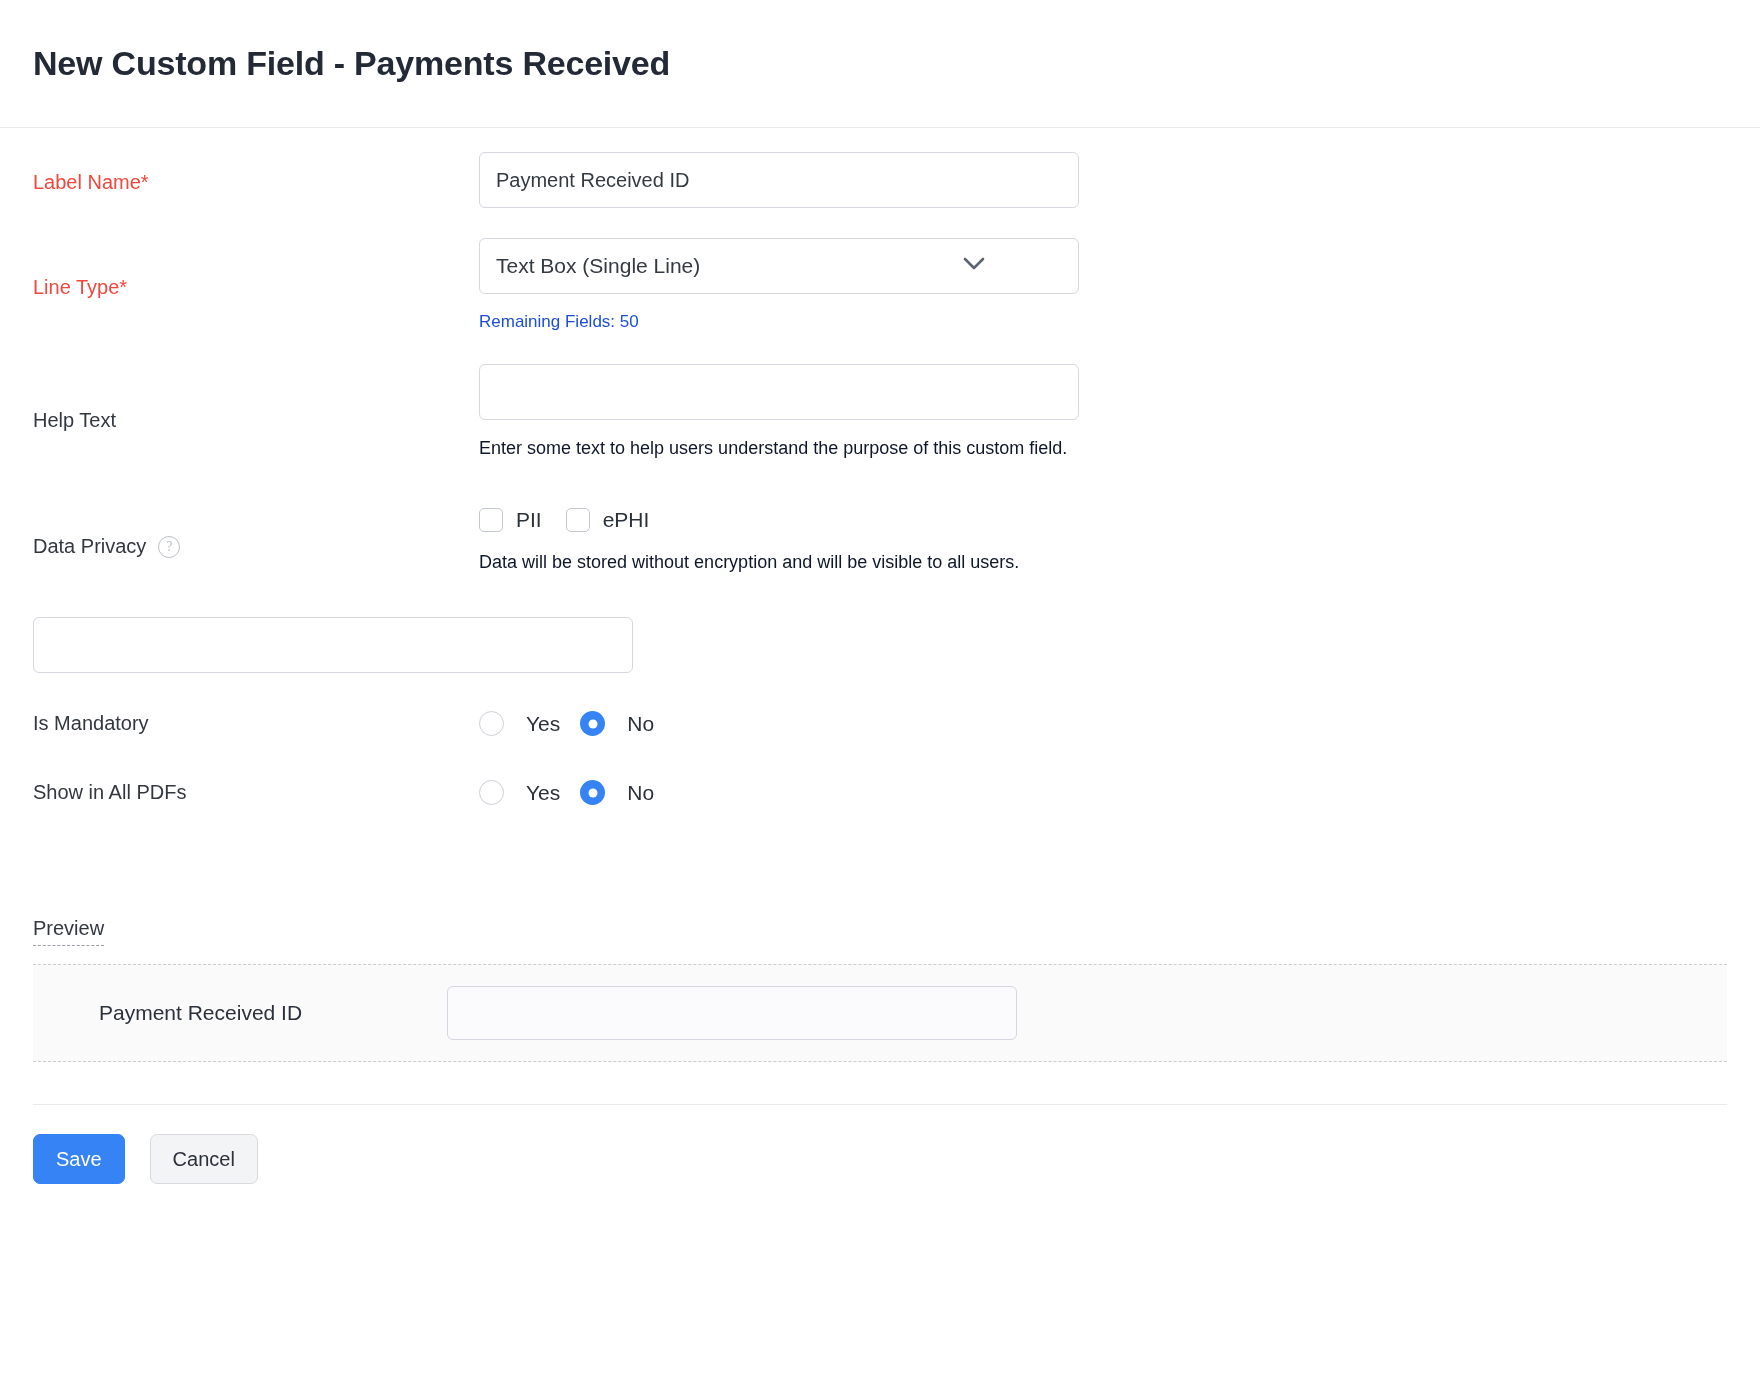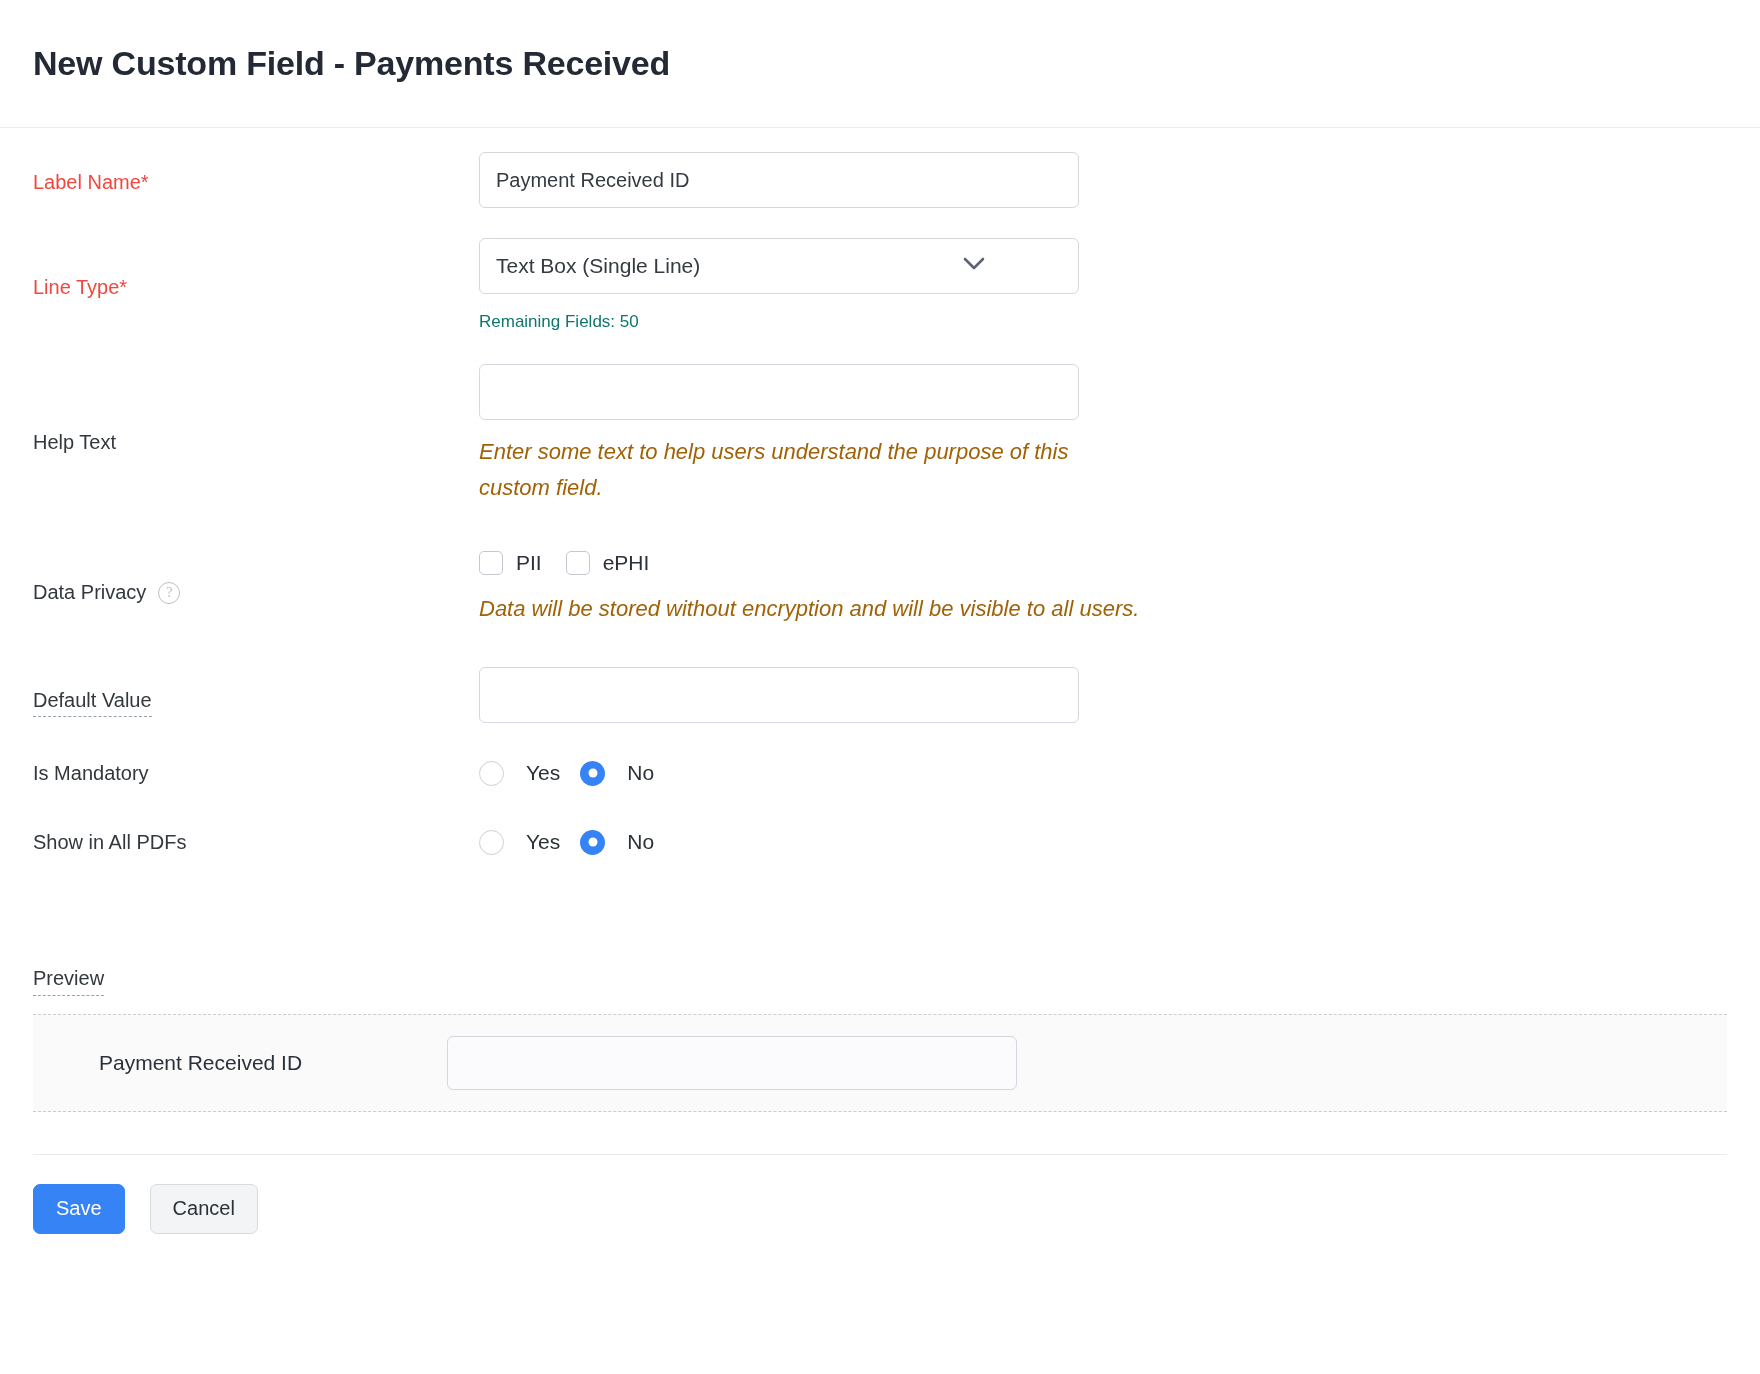--- a/index.html
+++ b/index.html
@@ -100,30 +100,29 @@
   }
   .help-icon.light {
     border-color: #bcc0c7;
     color: #bcc0c7;
     width: 22px; height: 22px;
     font-size: 14px;
     border-width: 1.4px;
   }
 
   .hint {
-    font-size: 22px;
-    color: #a16207;
+    font-size: 18px;
+    color: #0f172a;
     line-height: 1.65;
     max-width: 600px;
-    font-style: italic;
   }
   .hint.wide { max-width: 1000px; }
   .small-note {
     font-size: 17px;
-    color: #0f766e;
+    color: #1d4ed8;
   }
 
   
   .check-group { display: flex; align-items: center; gap: 24px; }
   .check-item { display: flex; align-items: center; gap: 13px; }
   .checkbox {
     width: 24px; height: 24px;
     border: 1.6px solid #c4c8cf;
     border-radius: 5px;
     background: #fff;
@@ -278,23 +277,20 @@
           <label class="check-item">
             <span class="checkbox"></span>
             <span class="check-label">ePHI</span>
           </label>
         </div>
         <div class="hint wide" style="margin-top:16px;">Data will be stored without encryption and will be visible to all users.</div>
       </div>
     </div>
 
     <div class="row" style="padding-top:40px;">
-      <div class="label-cell" style="padding-top:12px;">
-        <span class="label-dashed">Default Value</span>
-      </div>
       <div class="row-field">
         <input class="text-input" type="text" value="" style="">
       </div>
     </div>
 
     <div class="row" style="padding-top:38px; align-items:center;">
       <div class="row-label" style="padding-top:0;">Is Mandatory</div>
       <div class="row-field">
         <div class="radio-group">
           <label class="radio-item">

